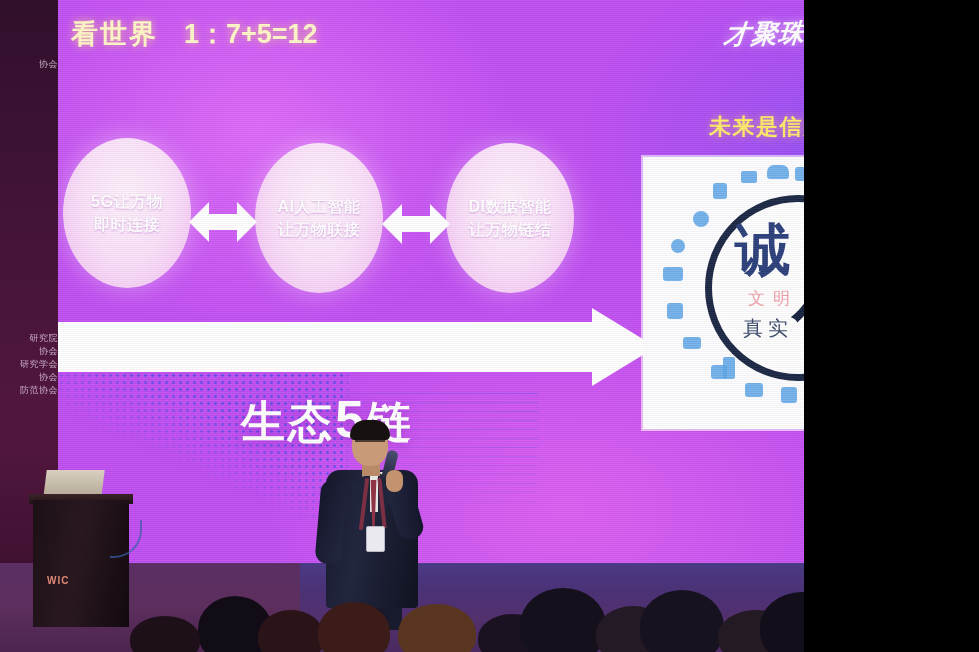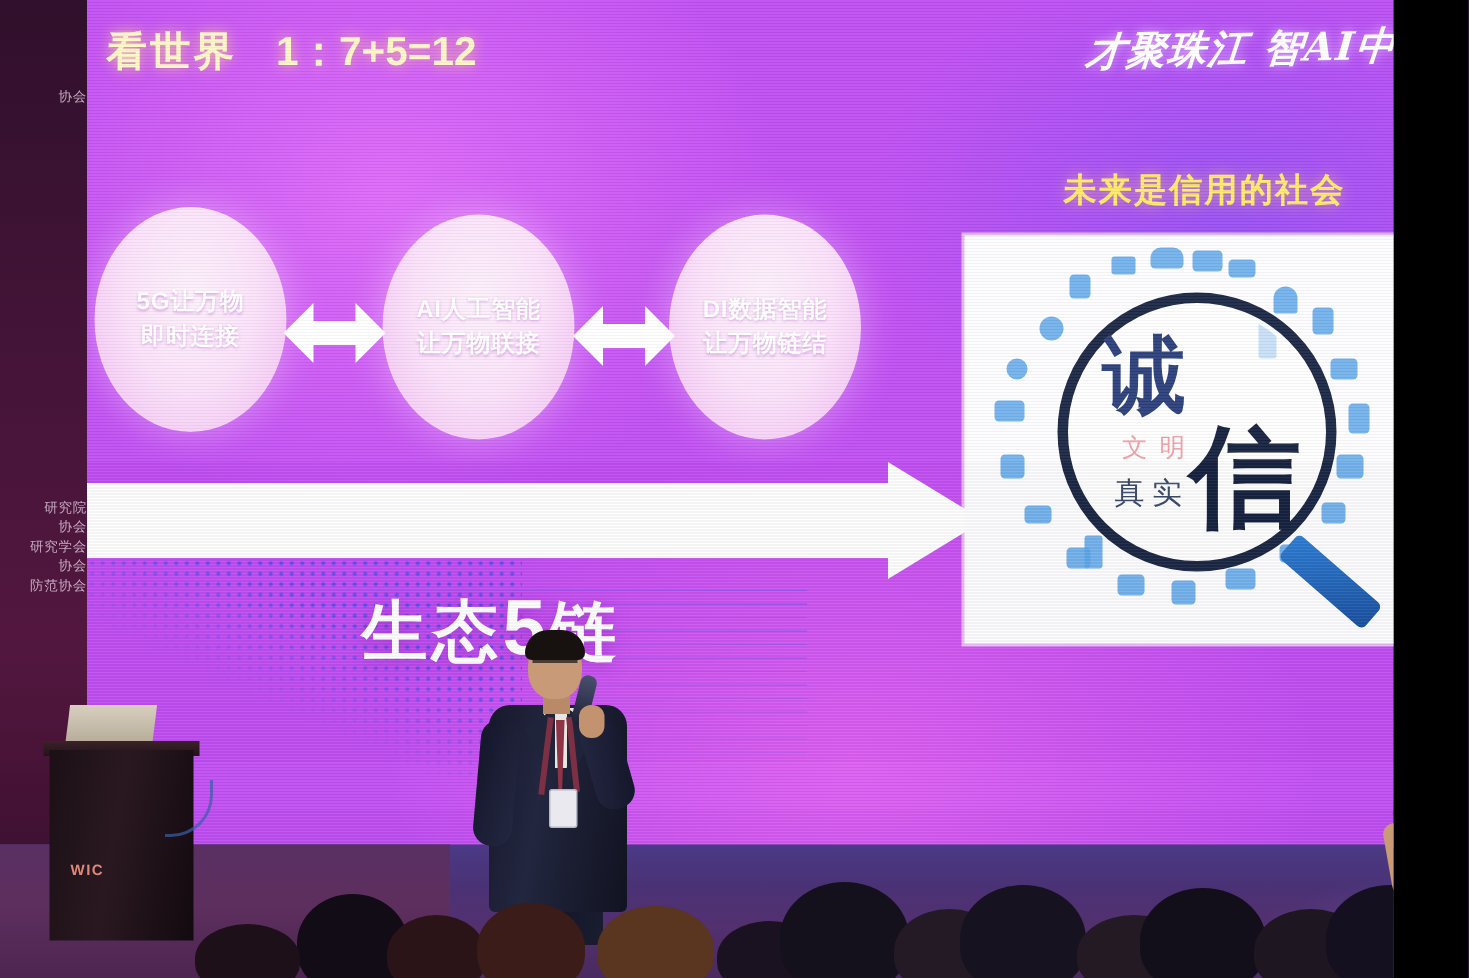--- a/index.html
+++ b/index.html
@@ -1,19 +1,19 @@
 <!DOCTYPE html>
 <html><head>
 <meta charset="utf-8">
 <style>
   html,body{margin:0;padding:0;background:#000;}
   body{font-family:"Liberation Sans","DejaVu Sans",sans-serif;}
 
   .stage-photo{
-    position:relative;width:929px;height:652px;overflow:hidden;
+    position:relative;width:804px;height:652px;overflow:hidden;
     background:#2b0d26;
   }
 
   
   .room-wall{
     position:absolute;left:0;top:0;width:979px;height:652px;
     background:
       linear-gradient(100deg,#2a0a22 0%,#3b0f31 28%,#4a1340 55%,#3a0e30 78%,#2c0a24 100%);
   }
   .wall-left{

